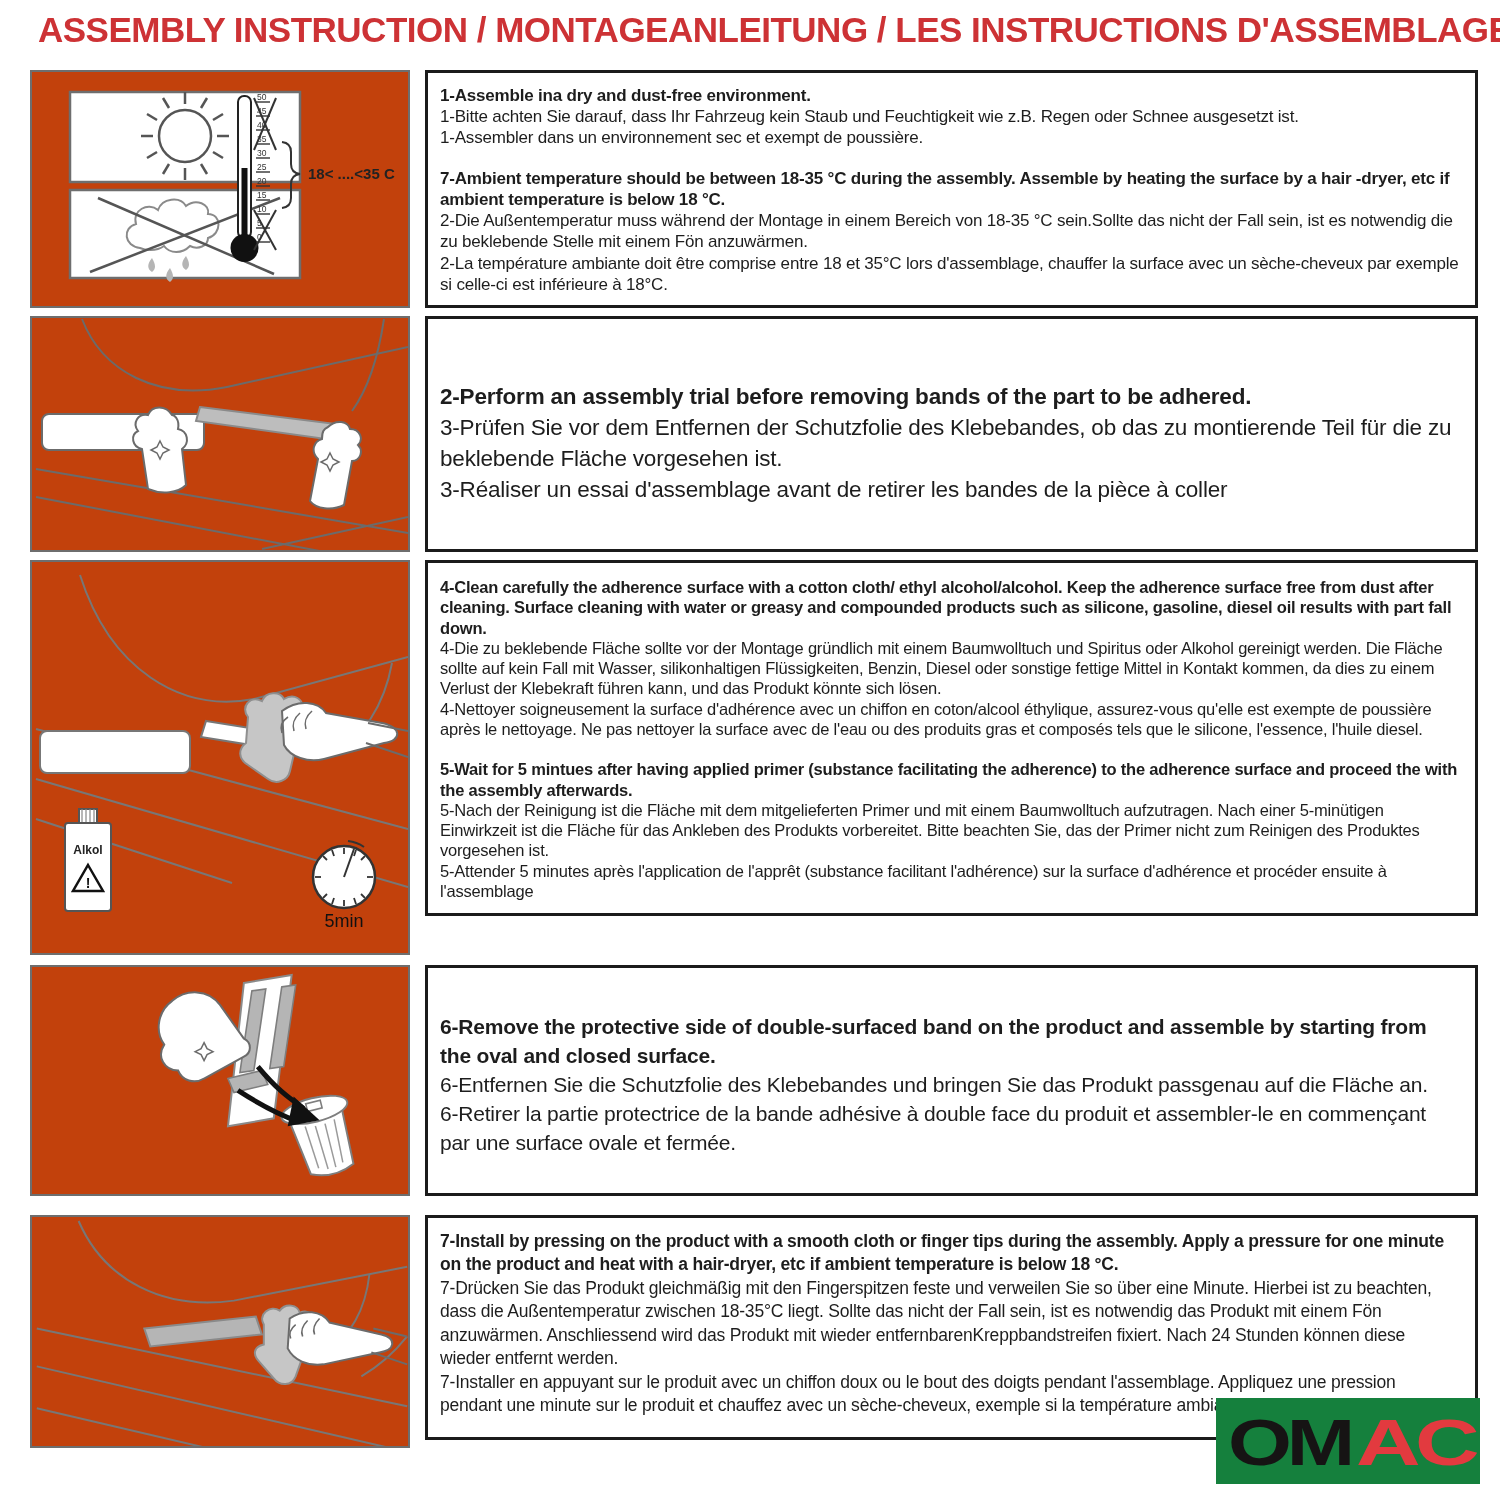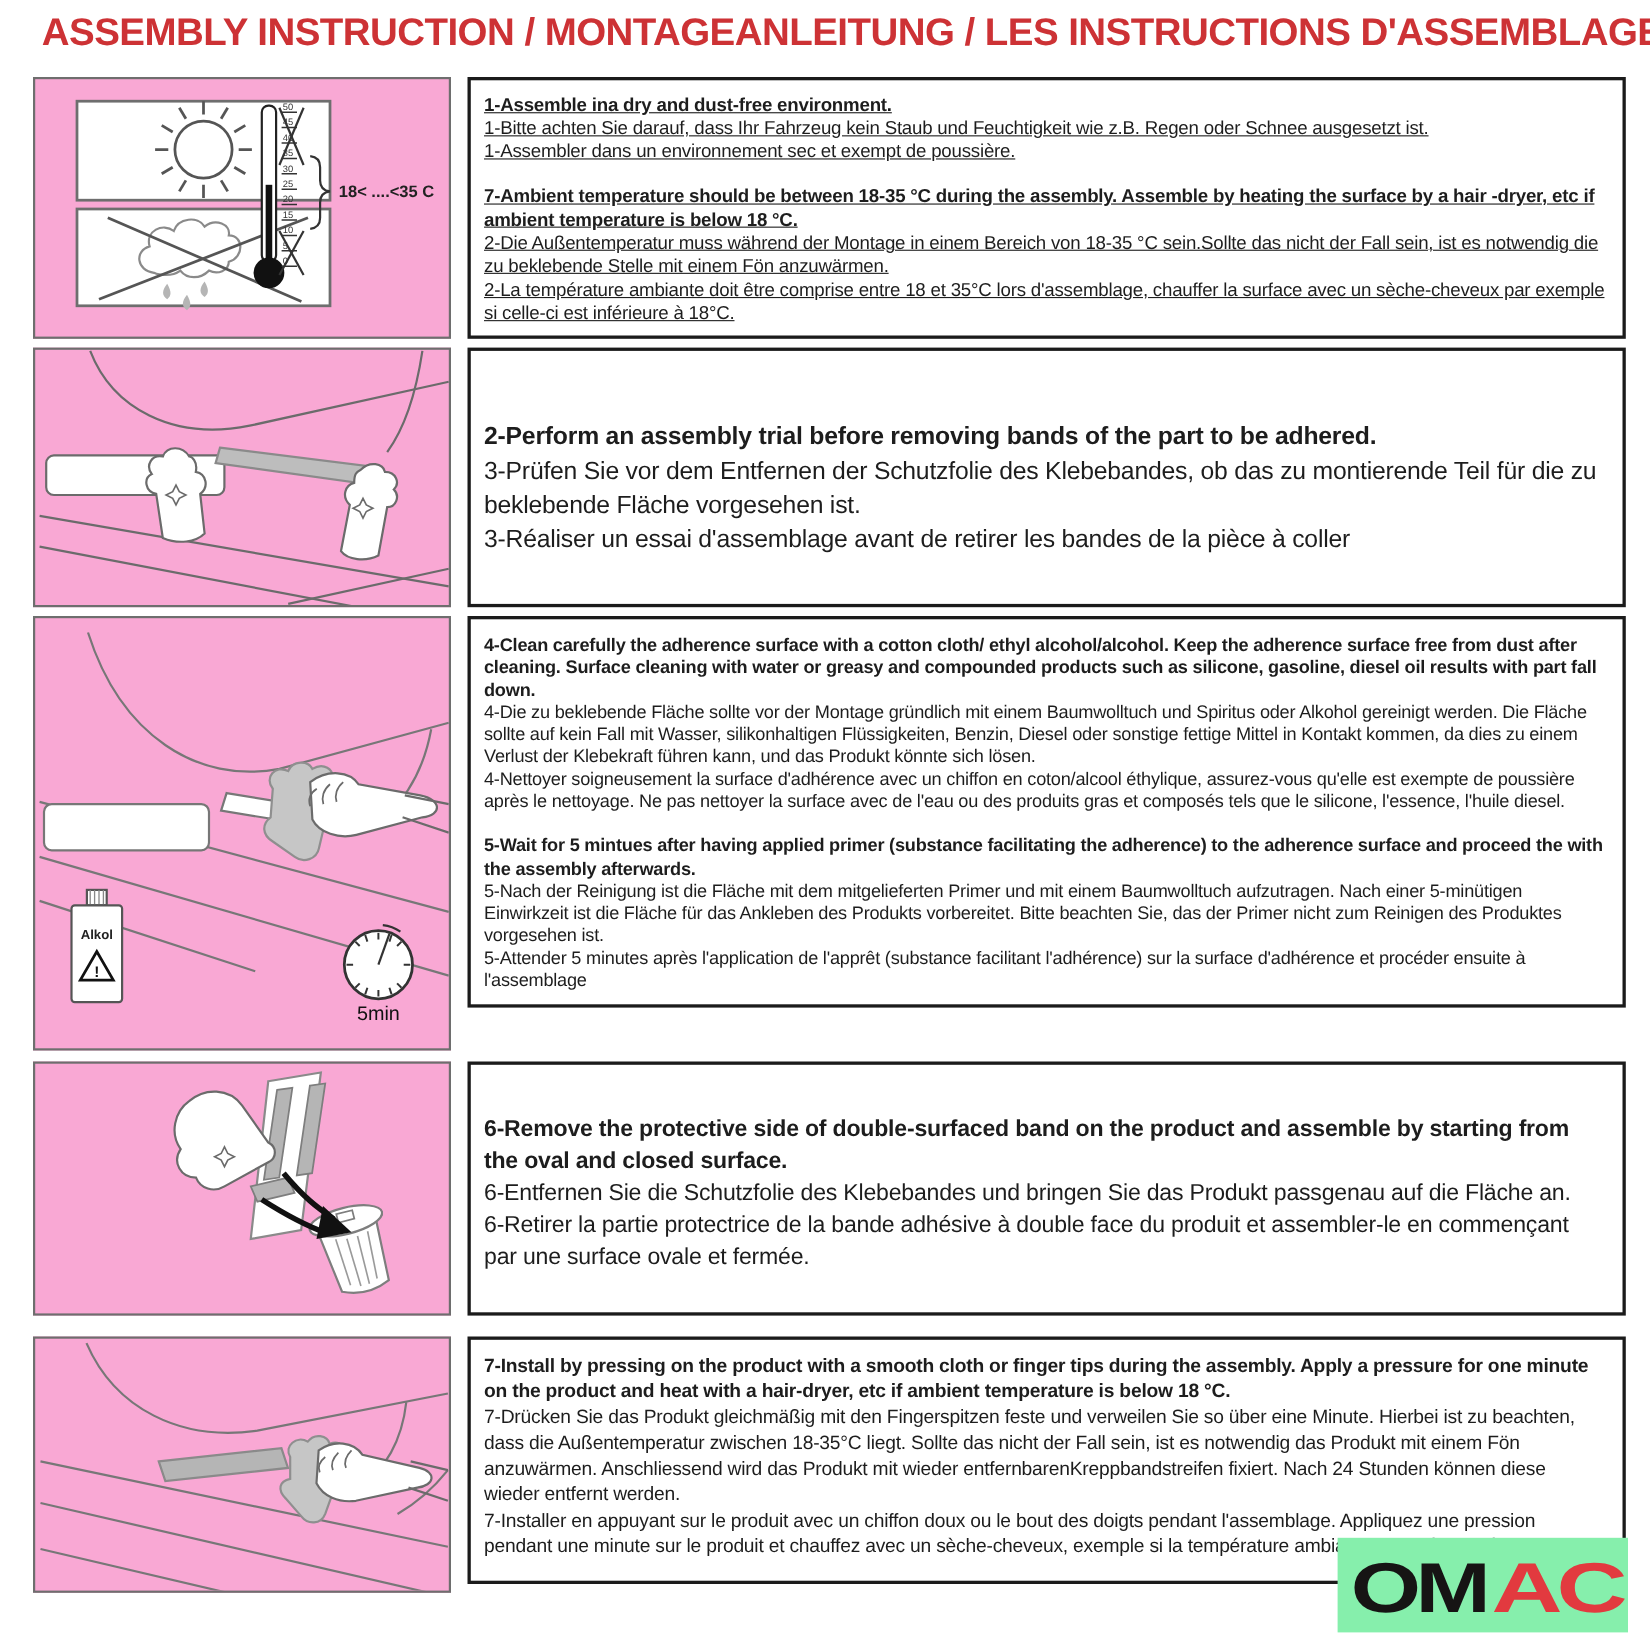--- a/index.html
+++ b/index.html
@@ -6,45 +6,45 @@
   body{
     width:1500px;height:1500px;position:relative;background:#ffffff;
     font-family:"Liberation Sans","DejaVu Sans",sans-serif;color:#1d1d1d;
   }
   .title{
     position:absolute;left:38px;top:10px;width:1424px;
     font-size:35px;font-weight:800;letter-spacing:-0.5px;
     color:#cd3235;white-space:nowrap;
   }
   .box-left{
-    position:absolute;left:30px;width:380px;background:#f9a8d4;
+    position:absolute;left:30px;width:380px;background:#c2410c;
     border:2px solid #6e6e6e;box-sizing:border-box;
   }
   .box-right{
     position:absolute;left:425px;width:1053px;background:#fff;
     border:3px solid #1b1b1b;box-sizing:border-box;
     padding:12px 16px 8px 12px;
   }
   .r1l{top:70px;height:238px;}   .r1r{top:70px;height:238px;}
   .r2l{top:316px;height:236px;}  .r2r{top:316px;height:236px;padding-top:62px;}
   .r3l{top:560px;height:395px;}  .r3r{top:560px;height:356px;padding-top:14px;}
   .r4l{top:965px;height:231px;}  .r4r{top:965px;height:231px;padding-top:45px;}
   .r5l{top:1215px;height:233px;} .r5r{top:1215px;height:225px;}
   .box-right p{margin:0;letter-spacing:-0.2px;}
   .b{font-weight:bold;}
   .gap{margin-top:20px !important;}
-  .t17 p{font-size:17px;line-height:1.24;text-decoration:underline;}
+  .t17 p{font-size:17px;line-height:1.24;}
   .t165 p{font-size:16.5px;line-height:1.23;}
   .t23 p{font-size:22.5px;line-height:1.38;}
   .t21 p{font-size:21px;line-height:1.38;}
   .t18 p{font-size:17.5px;line-height:1.34;}
   .ill{display:block;width:100%;height:100%;}
   .logo{
     position:absolute;left:1216px;top:1398px;width:264px;height:86px;
-    background:#86efac;display:flex;align-items:center;justify-content:flex-end;
+    background:#15803d;display:flex;align-items:center;justify-content:flex-end;
     padding:4px 2px 4px 12px;box-sizing:border-box;z-index:5;
   }
   svg text{font-family:"Liberation Sans","DejaVu Sans",sans-serif;}
 </style>
 </head>
 <body>
 
 <div class="title">ASSEMBLY INSTRUCTION / MONTAGEANLEITUNG / LES INSTRUCTIONS D'ASSEMBLAGE</div>
 
 <div class="box-left r1l">

